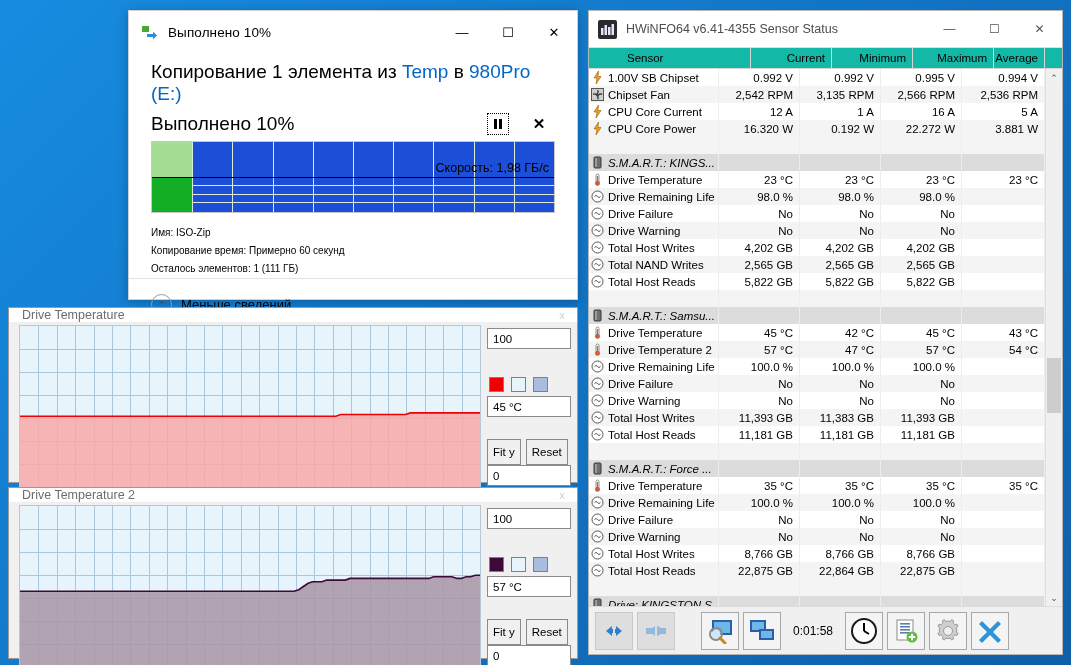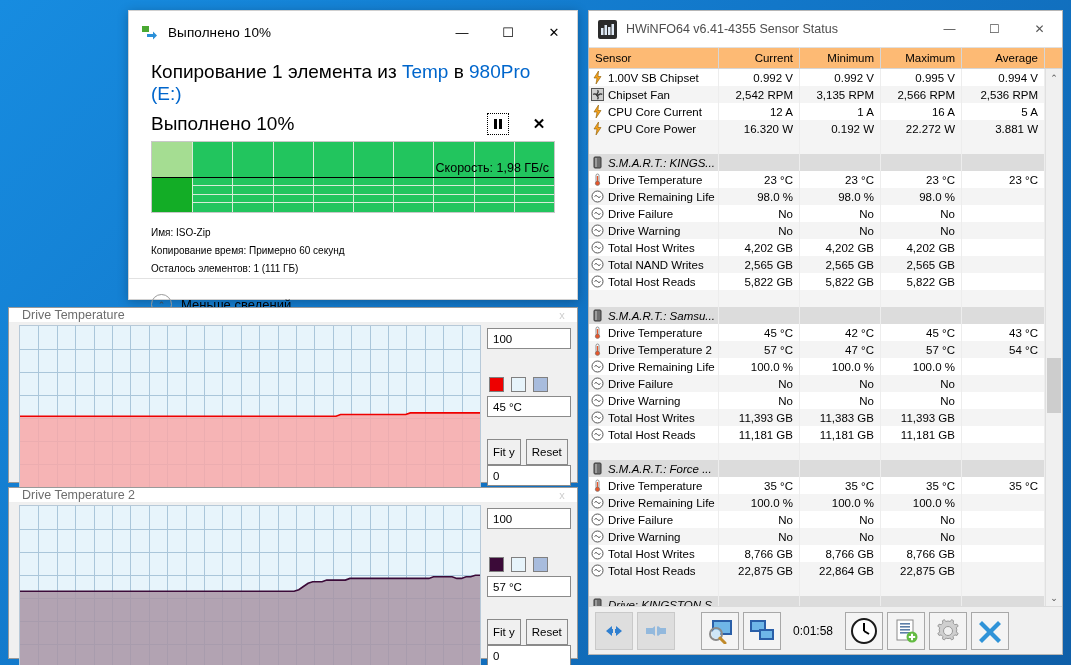--- a/index.html
+++ b/index.html
@@ -45,21 +45,21 @@
   .pause-btn {
     width:22px; height:22px; border:1px dotted #000;
     display:flex; align-items:center; justify-content:center; margin-right:20px;
   }
   .pause-btn .bars { display:flex; gap:2px; }
   .pause-btn .bars i { display:block; width:3px; height:10px; background:#000; }
   .stop-btn { width:20px; height:20px; display:flex; align-items:center; justify-content:center;
               font-size:15px; font-weight:bold; margin-right:6px; }
   
   .copy-graph {
-    position:relative; height:72px; border:1px solid #c8c8c8; background:#22c55e;
+    position:relative; height:72px; border:1px solid #c8c8c8; background:#1d4ed8;
     overflow:hidden;
   }
   .copy-graph .grid-v, .copy-graph .grid-h { position:absolute; background:#d8ecd8; }
   .copy-graph .grid-v { width:1px; top:0; bottom:0; }
   .copy-graph .grid-h { height:1px; left:0; right:0; }
   .copy-graph .fill-top {
     position:absolute; left:0; top:0; width:10%; height:50%;
     background:#a5dd92;
   }
   .copy-graph .fill-bot {
@@ -134,22 +134,22 @@
     display:flex; flex-direction:column;
   }
   #hw-titlebar { height:36px; background:#fff; display:flex; align-items:center; padding-left:9px; flex:0 0 auto;}
   #hw-titlebar .hw-ico { width:19px; height:19px; margin-right:9px; flex:0 0 auto; }
   #hw-titlebar .hw-title { flex:1 1 auto; font-size:12.5px; color:#4d4d4d; }
   .hwbtn { width:45px; height:36px; display:flex; align-items:center; justify-content:center;
            font-size:12px; color:#555; }
 
   #hw-table-wrap { flex:1 1 auto; display:flex; flex-direction:column; background:#fff;
                    border-top:1px solid #e0e0e0; overflow:hidden; }
-  #hw-head { display:flex; height:21px; flex:0 0 auto; background:#fdba74;
-             border-bottom:1px solid #d6d6d6; font-size:11.5px; color:#000; }
+  #hw-head { display:flex; height:21px; flex:0 0 auto; background:#14b8a6;
+             border-bottom:1px solid #d6d6d6; font-size:11.5px; color:#000;padding-left:32px; }
   #hw-head .hc { border-right:1px solid #d6d6d6; display:flex; align-items:center;
                  padding:0 6px; overflow:hidden; white-space:nowrap; }
   #hw-head .hc.num { justify-content:flex-end; }
   .col-sensor { width:130px; flex:0 0 130px; }
   .col-val { width:81px; flex:0 0 81px; }
   .col-grow { flex:1 1 auto; }
   #hw-rows-area { flex:1 1 auto; display:flex; overflow:hidden; }
   #hw-rows { flex:1 1 auto; overflow:hidden; }
   .hrow { display:flex; height:17px; font-size:11.5px; color:#000; align-items:center; }
   .hrow.alt { background:#f4f4f4; }

